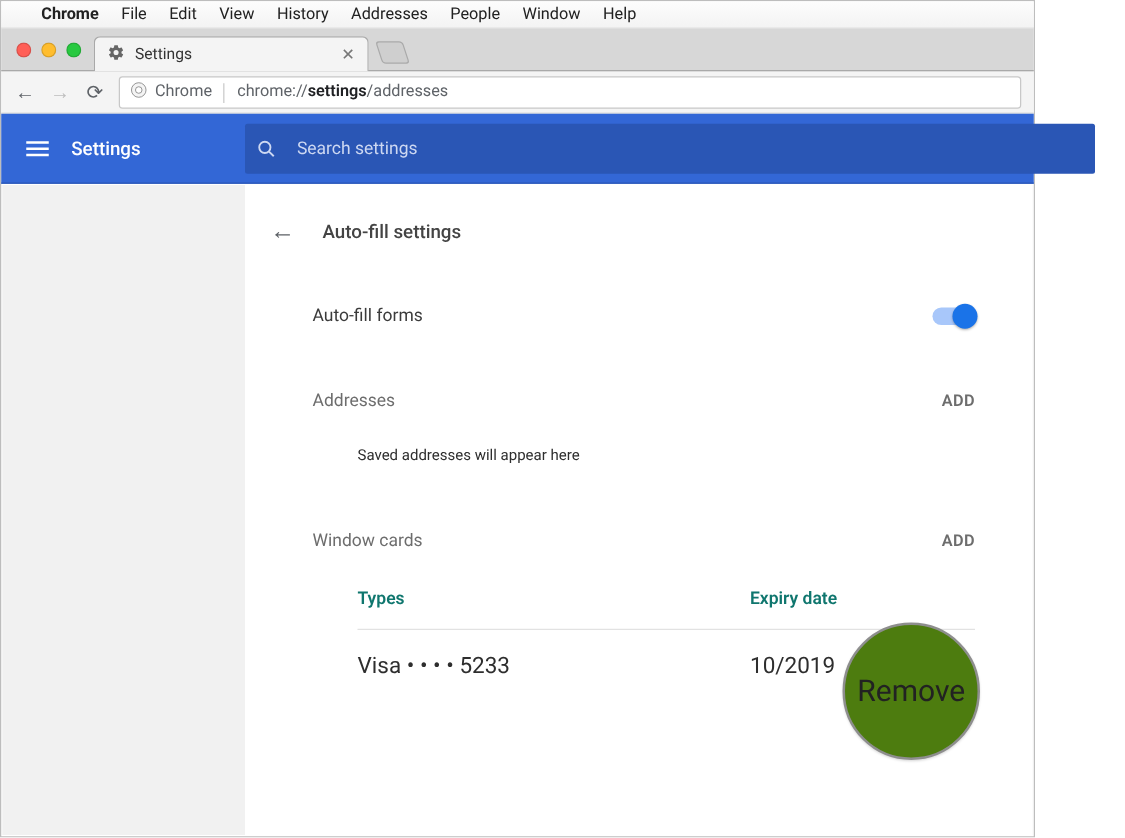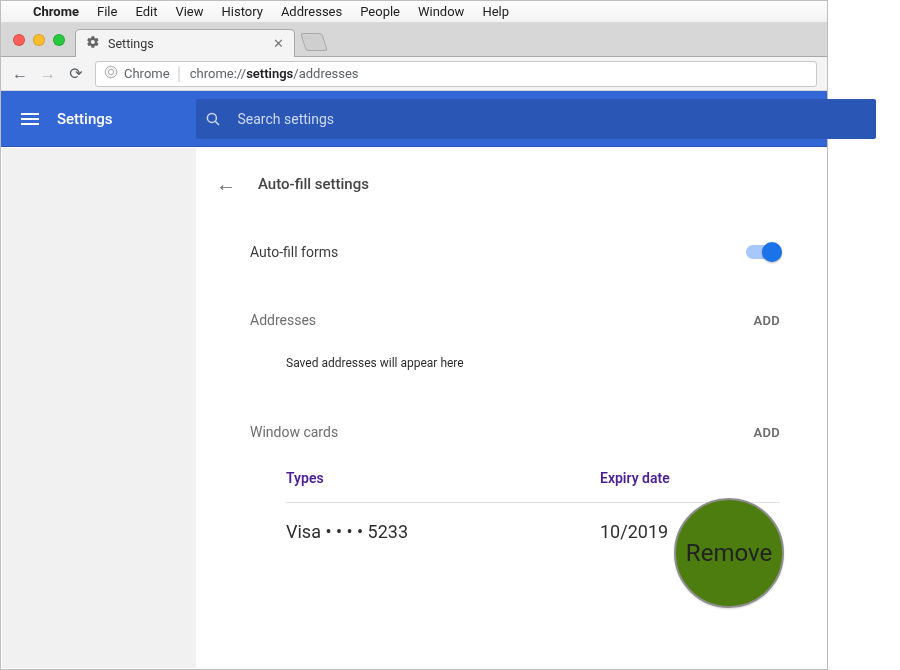--- a/index.html
+++ b/index.html
@@ -50,21 +50,21 @@
   .row{ display:flex; align-items:center; justify-content:space-between; padding:24px 0 6px 0;}
   .row .label{ font-size:14px; color:#3b3b3b;}
   .toggle{ width:34px; height:14px; border-radius:8px; background:#a8c7fa; position:relative;}
   .toggle .knob{ position:absolute; right:-2px; top:-3px; width:20px; height:20px; border-radius:50%; background:#1a73e8; box-shadow:0 1px 2px rgba(0,0,0,0.3);}
 
   .sub-hdr{ display:flex; align-items:flex-end; justify-content:space-between; padding-top:46px;}
   .sub-hdr .h{ font-size:14px; color:#6d6d6d;}
   .add-btn{ font-size:13px; font-weight:600; color:#6d6d6d; letter-spacing:0.3px;}
   .empty-msg{ font-size:12px; color:#2e2e2e; padding:28px 0 0 36px;}
 
-  .table-hdr{ display:flex; padding:30px 0 10px 36px; font-size:14px; color:#4c1d95; font-weight:600;}
+  .table-hdr{ display:flex; padding:30px 0 10px 36px; font-size:14px; color:#0f766e; font-weight:600;}
   .col-types{ flex:1;}
   .col-exp{ width:180px;}
   .divider{ height:1px; background:#e2e2e2; margin:6px 0 0 36px;}
   .cc-row{ display:flex; align-items:center; padding:18px 0 0 36px; font-size:18px; color:#2e2e2e;}
   .cc-row .c1{ flex:1;}
   .cc-row .c2{ width:180px;}
 
   .remove-callout{ position:absolute; width:110px; height:110px; border:2px solid #8e8e8e; border-radius:50%; background:#4d7c0f; display:flex; align-items:center; justify-content:center; font-size:24px; color:#222; right:42px; bottom:60px; box-shadow:0 1px 2px rgba(0,0,0,0.15);}
 </style>
 </head>

